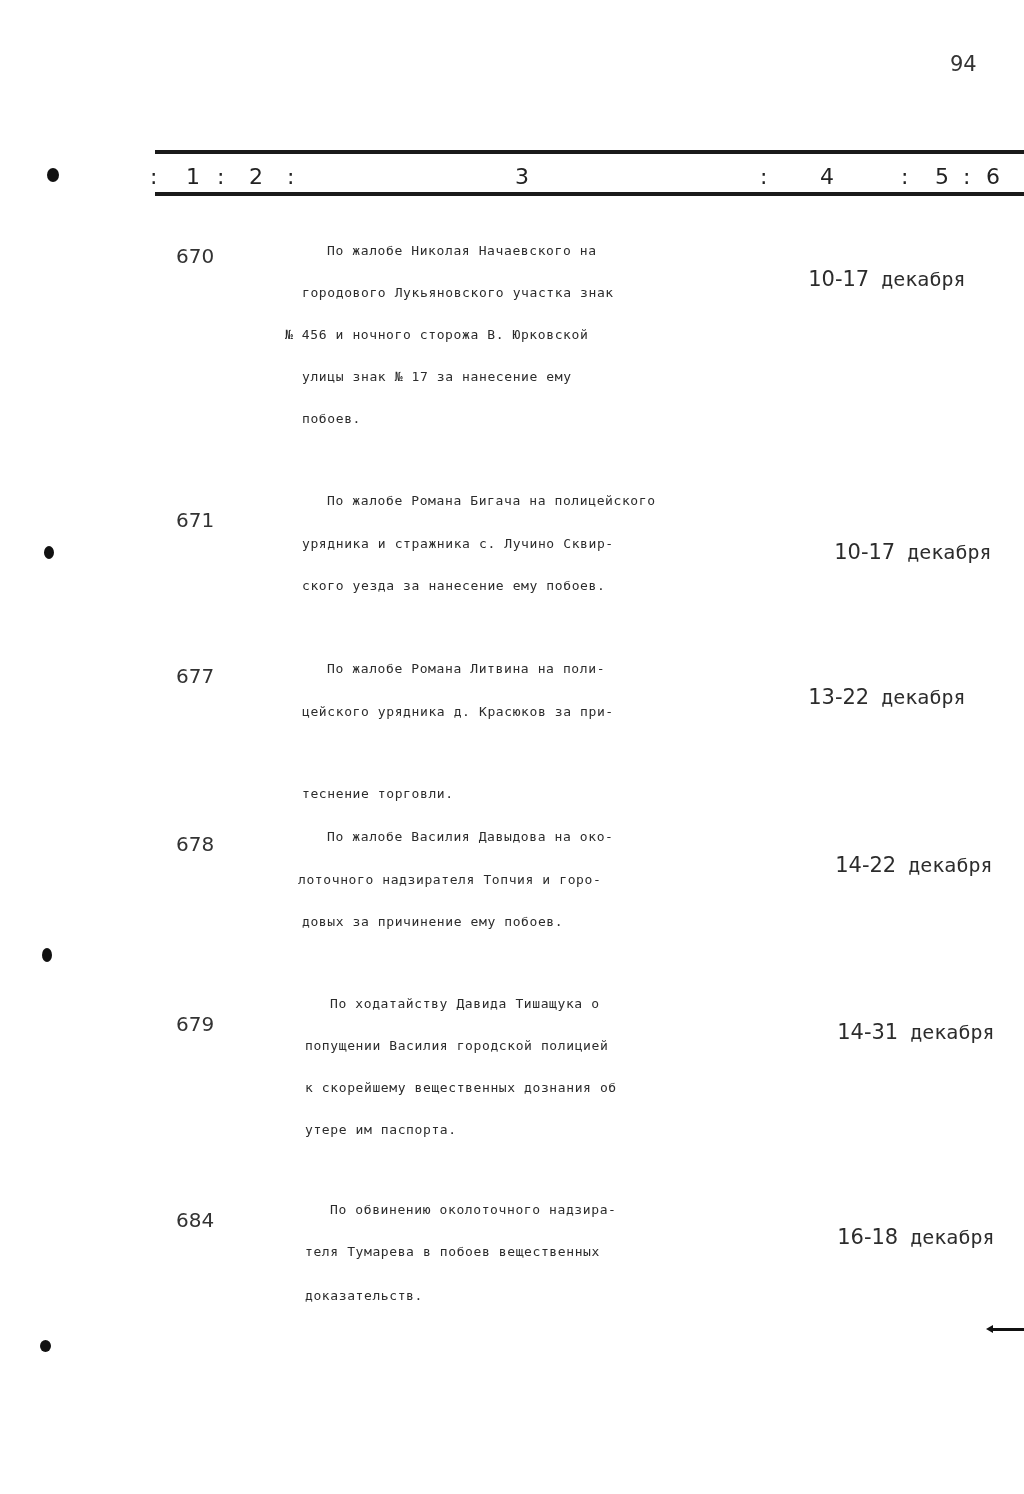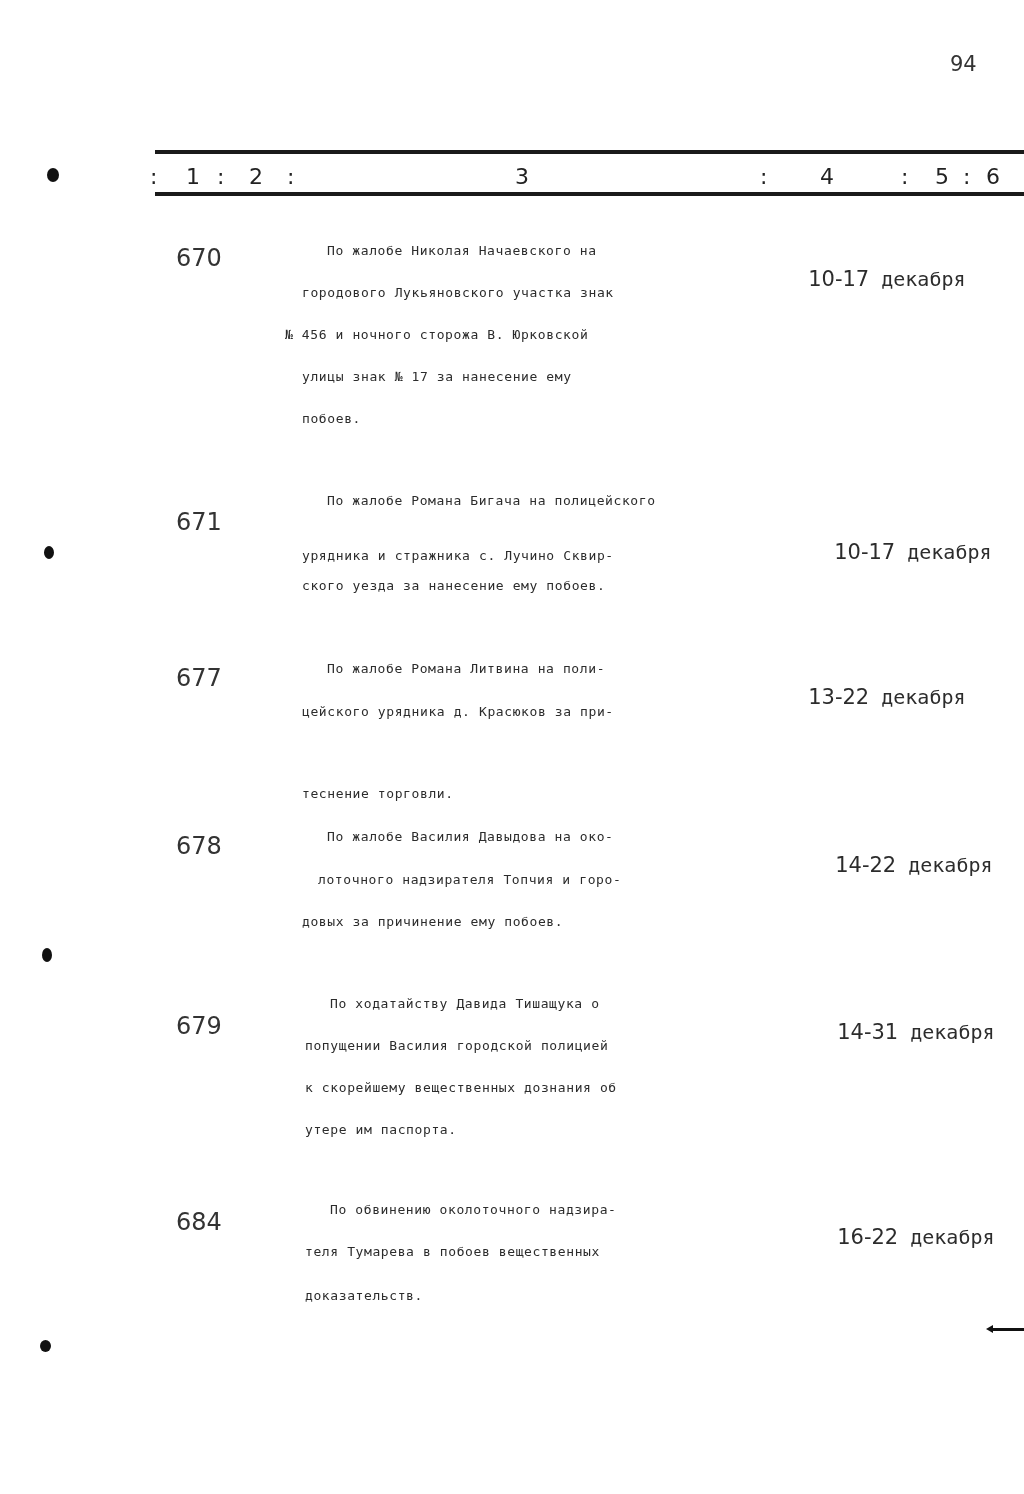--- a/index.html
+++ b/index.html
@@ -6,21 +6,21 @@
   body {
     width: 1024px; height: 1494px; background: #ffffff; position: relative; overflow: hidden;
     font-family: "DejaVu Sans Mono", "Liberation Mono", monospace; color: #2a2a2a;
   }
   .page-number { position: absolute; left: 950px; top: 52px; font-family: "DejaVu Sans", sans-serif; font-size: 21px; color: #333; }
   .rule { position: absolute; left: 155px; width: 869px; background: #1a1a1a; }
   .rule.top { top: 150px; height: 4px; }
   .rule.bottom { top: 192px; height: 4px; }
   .col-header { position: absolute; top: 164px; font-family: "DejaVu Sans", sans-serif; font-size: 22px; color: #222; }
   .punch { position: absolute; background: #111; border-radius: 50%; }
-  .entry-num { position: absolute; left: 176px; font-family: "DejaVu Sans", sans-serif; font-size: 24px; color: #333; }
+  .entry-num { position: absolute; left: 176px; font-family: "DejaVu Sans", sans-serif; font-size: 20px; color: #333; }
   .line { position: absolute; font-size: 13px; white-space: pre; letter-spacing: 0.6px; color: #2c2c2c; }
   .date { position: absolute; font-size: 20px; white-space: pre; color: #2c2c2c; }
   .date .d { font-family: "DejaVu Sans", sans-serif; font-size: 21px; }
   .arrow-mark { position: absolute; left: 990px; top: 1328px; width: 34px; height: 3px; background: #111; }
   .arrow-mark:before { content: ""; position: absolute; left: -4px; top: -3px; border-right: 7px solid #111; border-top: 4px solid transparent; border-bottom: 4px solid transparent; }
 </style>
 </head>
 <body>
 
 <div class="page-number">94</div>
@@ -55,41 +55,41 @@
   <div class="line" style="left:302px;top:369px">улицы знак № 17 за нанесение ему</div>
   <div class="line" style="left:302px;top:411px">побоев.</div>
   <div class="date" style="left:760px;top:243px">
     <span class="d">10-17</span> <span>декабря</span>
   </div>
 </div>
 
 <div>
   <div class="entry-num" style="top:508px">671</div>
   <div class="line" style="left:327px;top:493px">По жалобе Романа Бигача на полицейского</div>
-  <div class="line" style="left:302px;top:548px">урядника и стражника с. Лучино Сквир-</div>
+  <div class="line" style="left:302px;top:536px">урядника и стражника с. Лучино Сквир-</div>
   <div class="line" style="left:302px;top:578px">ского уезда за нанесение ему побоев.</div>
   <div class="date" style="left:786px;top:516px">
     <span class="d">10-17</span> <span>декабря</span>
   </div>
 </div>
 
 <div>
   <div class="entry-num" style="top:664px">677</div>
   <div class="line" style="left:327px;top:661px">По жалобе Романа Литвина на поли-</div>
   <div class="line" style="left:302px;top:704px">цейского урядника д. Красюков за при-</div>
   <div class="line" style="left:302px;top:786px">теснение торговли.</div>
   <div class="date" style="left:760px;top:661px">
     <span class="d">13-22</span> <span>декабря</span>
   </div>
 </div>
 
 <div>
   <div class="entry-num" style="top:832px">678</div>
   <div class="line" style="left:327px;top:829px">По жалобе Василия Давыдова на око-</div>
-  <div class="line" style="left:318px;top:872px">лоточного надзирателя Топчия и горо-</div>
+  <div class="line" style="left:298px;top:872px">лоточного надзирателя Топчия и горо-</div>
   <div class="line" style="left:302px;top:914px">довых за причинение ему побоев.</div>
   <div class="date" style="left:787px;top:829px">
     <span class="d">14-22</span> <span>декабря</span>
   </div>
 </div>
 
 <div>
   <div class="entry-num" style="top:1012px">679</div>
   <div class="line" style="left:330px;top:996px">По ходатайству Давида Тишащука о</div>
   <div class="line" style="left:305px;top:1038px">попущении Василия городской полицией</div>
@@ -99,17 +99,17 @@
     <span class="d">14-31</span> <span>декабря</span>
   </div>
 </div>
 
 <div>
   <div class="entry-num" style="top:1208px">684</div>
   <div class="line" style="left:330px;top:1202px">По обвинению околоточного надзира-</div>
   <div class="line" style="left:305px;top:1244px">теля Тумарева в побоев вещественных</div>
   <div class="line" style="left:305px;top:1288px">доказательств.</div>
   <div class="date" style="left:789px;top:1201px">
-    <span class="d">16-22</span> <span>декабря</span>
+    <span class="d">16-18</span> <span>декабря</span>
   </div>
 </div>
 
 <div class="arrow-mark"></div>
 
 </body></html>

